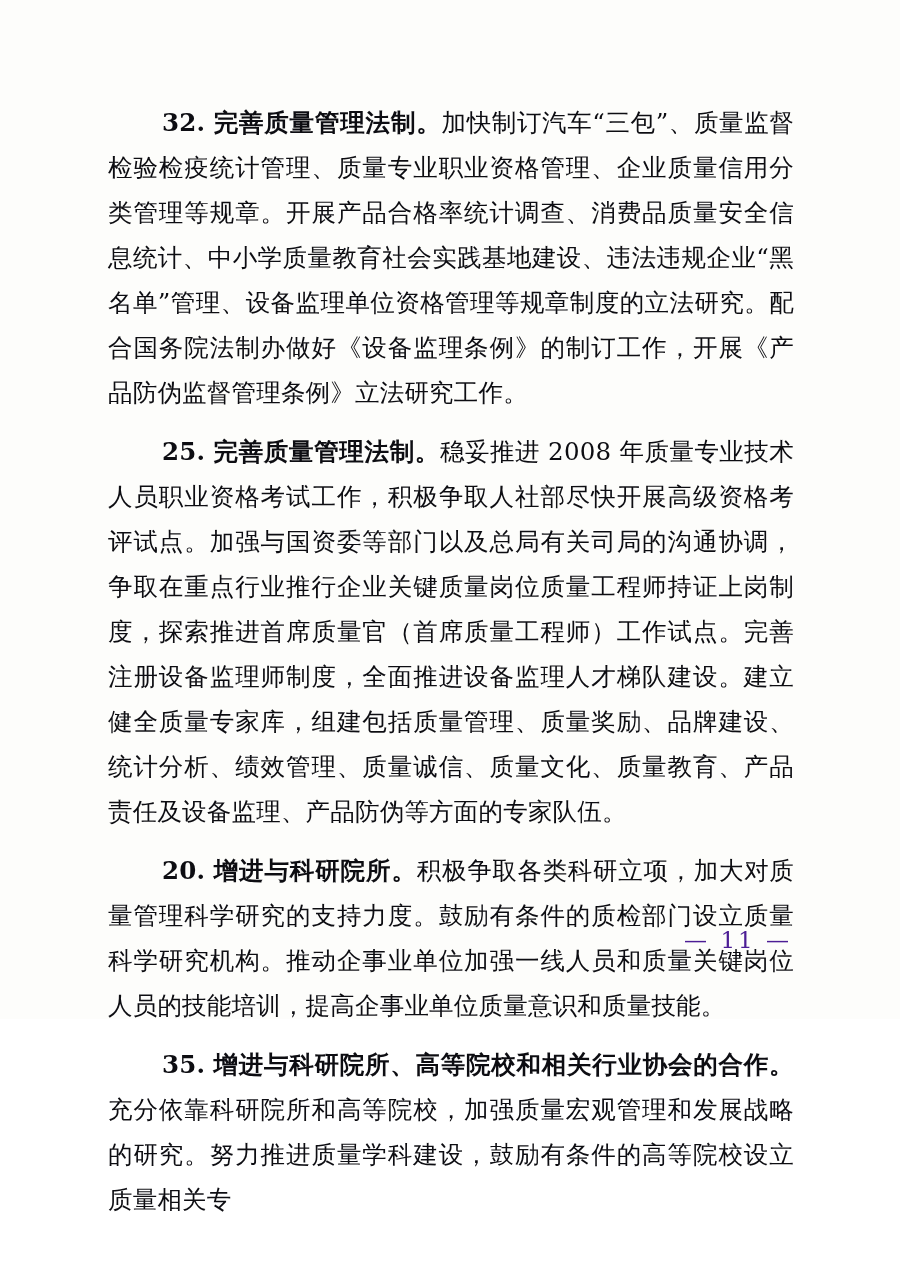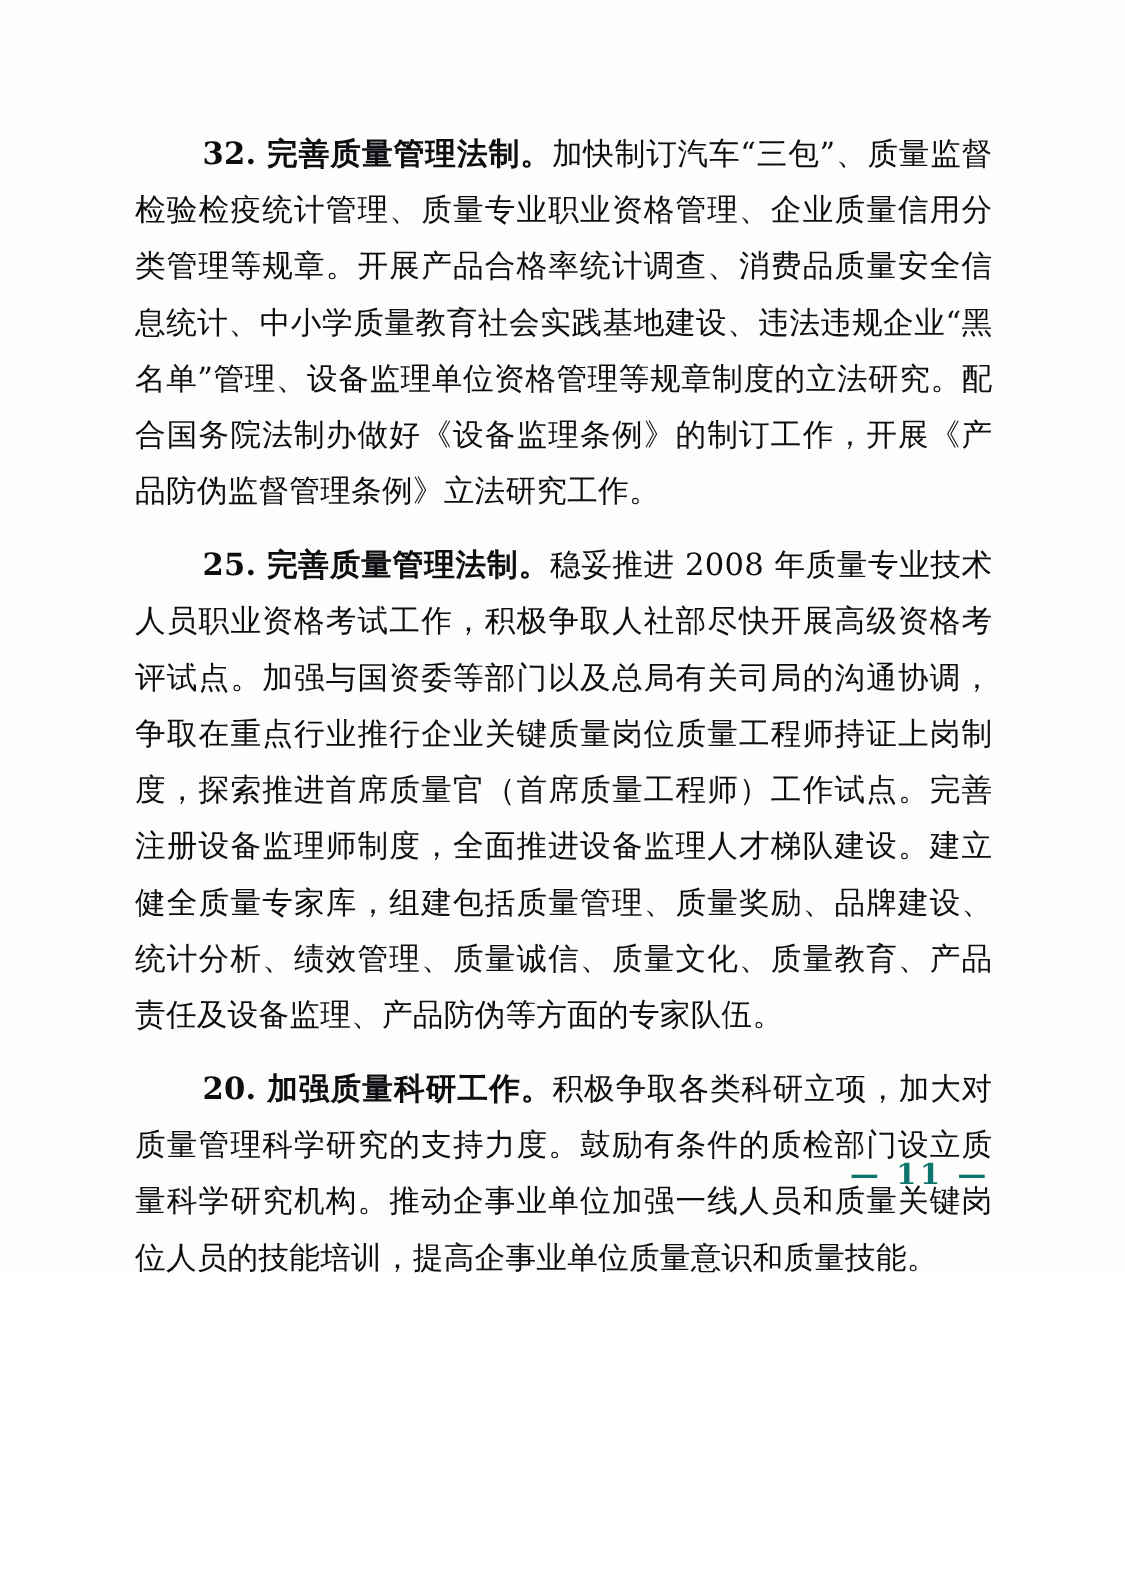--- a/index.html
+++ b/index.html
@@ -46,42 +46,45 @@
   }
   .para .num {
     font-weight: bold;
   }
   .footer {
     position: absolute;
     right: 108px;
     bottom: 66px;
     font-size: 23px;
     letter-spacing: 3px;
-    color: #0f766e;
-    font-weight: bold;
+    color: #4c1d95;
   }
 </style>
 </head>
 <body>
 
 <div class="page">
   <div class="content">
 
     <p class="para">
       <span class="indent"></span><span class="num">32.</span>
       <span class="lead">完善质量管理法制。</span><span>加快制订汽车“三包”、质量监督检验检疫统计管理、质量专业职业资格管理、企业质量信用分类管理等规章。开展产品合格率统计调查、消费品质量安全信息统计、中小学质量教育社会实践基地建设、违法违规企业“黑名单”管理、设备监理单位资格管理等规章制度的立法研究。配合国务院法制办做好《设备监理条例》的制订工作，开展《产品防伪监督管理条例》立法研究工作。</span>
     </p>
 
     <p class="para">
       <span class="indent"></span><span class="num">25.</span>
       <span class="lead">完善质量管理法制。</span><span>稳妥推进 2008 年质量专业技术人员职业资格考试工作，积极争取人社部尽快开展高级资格考评试点。加强与国资委等部门以及总局有关司局的沟通协调，争取在重点行业推行企业关键质量岗位质量工程师持证上岗制度，探索推进首席质量官（首席质量工程师）工作试点。完善注册设备监理师制度，全面推进设备监理人才梯队建设。建立健全质量专家库，组建包括质量管理、质量奖励、品牌建设、统计分析、绩效管理、质量诚信、质量文化、质量教育、产品责任及设备监理、产品防伪等方面的专家队伍。</span>
     </p>
 
     <p class="para">
       <span class="indent"></span><span class="num">20.</span>
-      <span class="lead">加强质量科研工作。</span><span>积极争取各类科研立项，加大对质量管理科学研究的支持力度。鼓励有条件的质检部门设立质量科学研究机构。推动企事业单位加强一线人员和质量关键岗位人员的技能培训，提高企事业单位质量意识和质量技能。</span>
+      <span class="lead">增进与科研院所。</span><span>积极争取各类科研立项，加大对质量管理科学研究的支持力度。鼓励有条件的质检部门设立质量科学研究机构。推动企事业单位加强一线人员和质量关键岗位人员的技能培训，提高企事业单位质量意识和质量技能。</span>
     </p>
 
+    <p class="para">
+      <span class="indent"></span><span class="num">35.</span>
+      <span class="lead">增进与科研院所、高等院校和相关行业协会的合作。</span><span>充分依靠科研院所和高等院校，加强质量宏观管理和发展战略的研究。努力推进质量学科建设，鼓励有条件的高等院校设立质量相关专</span>
+    </p>
 
   </div>
 
   <div class="footer">— 11 —</div>
 </div>
 
 </body></html>

